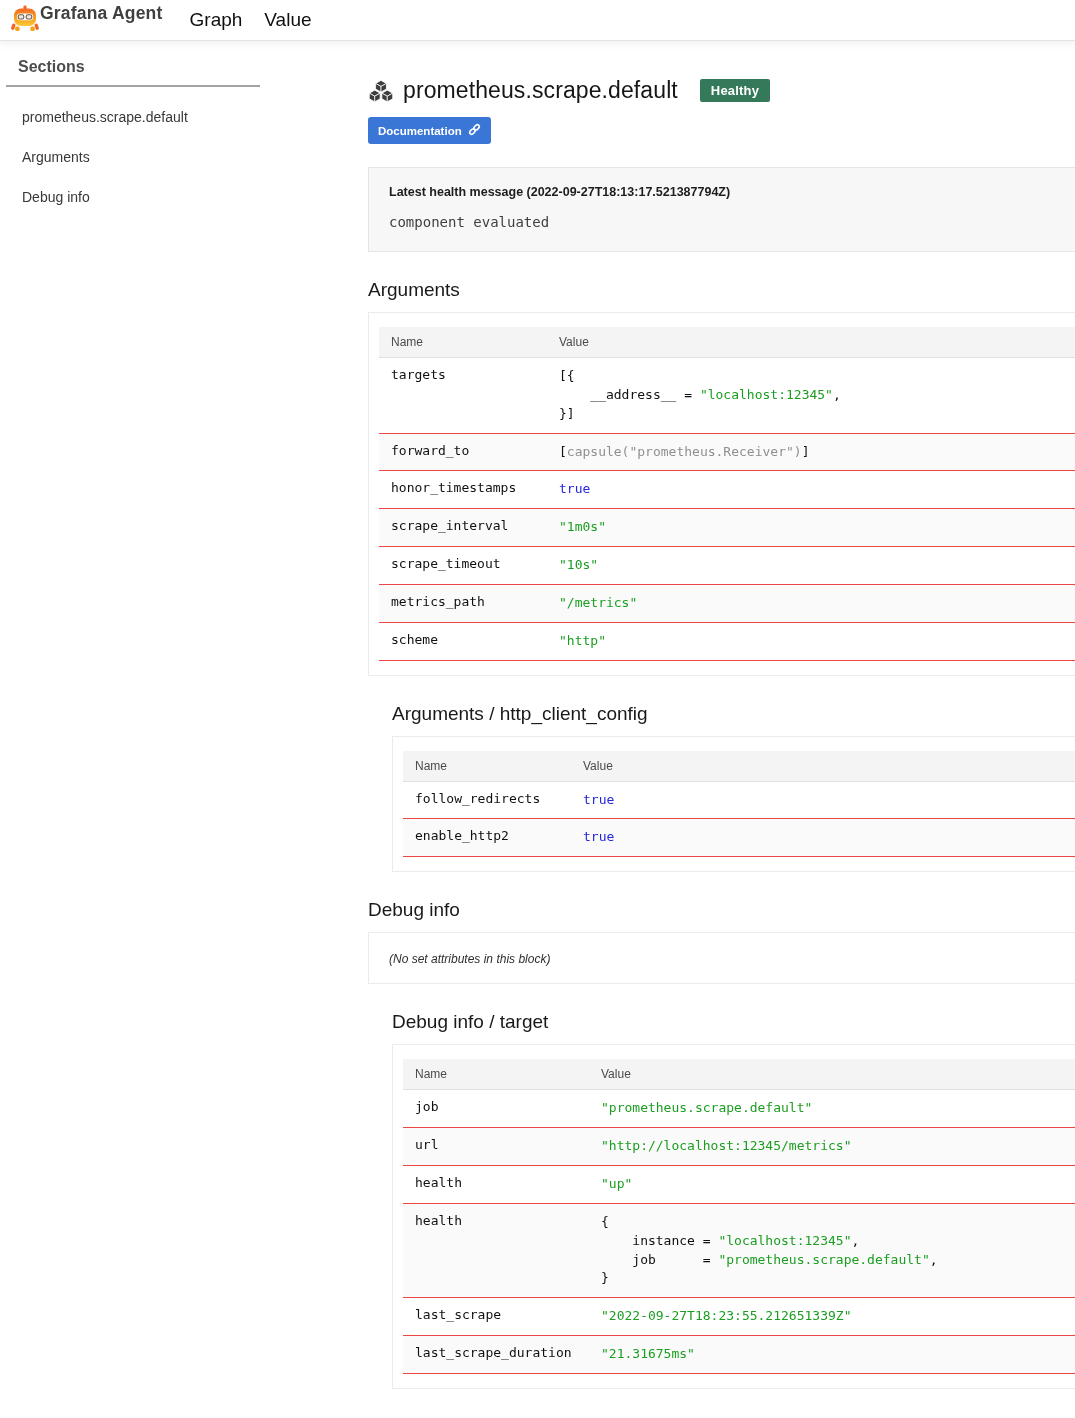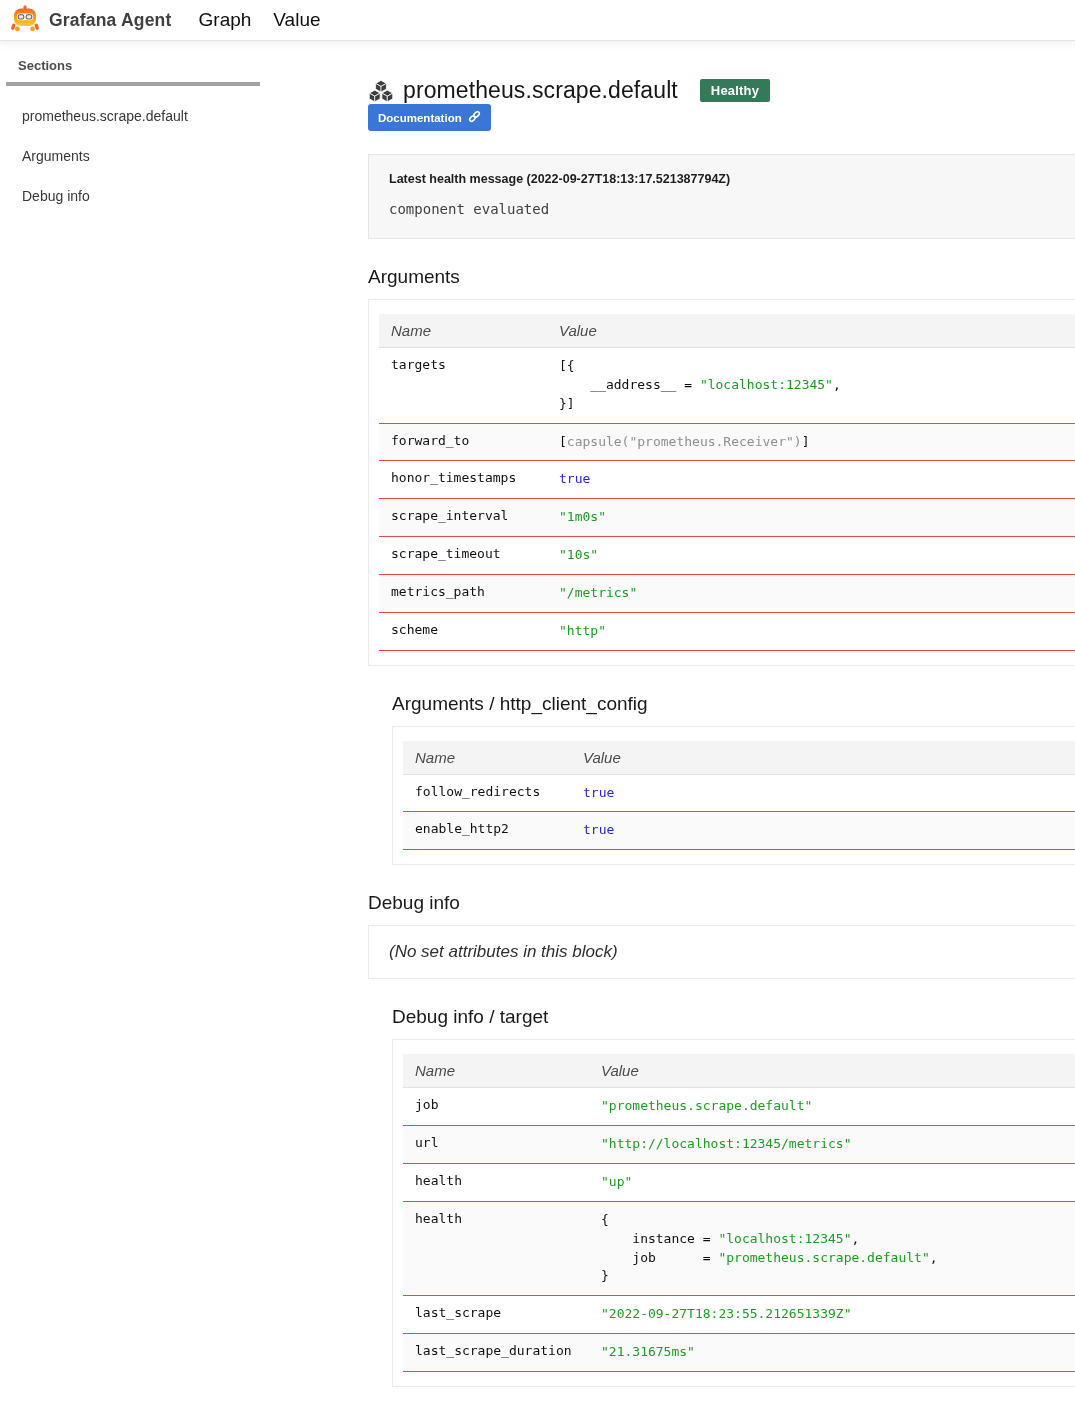--- a/index.html
+++ b/index.html
@@ -18,50 +18,50 @@
     position:relative;
   }
   
   .topbar{
     height:41px;display:flex;align-items:center;
     padding:0 10px;background:#fff;
     border-bottom:1px solid #e3e3e3;
     box-shadow:0 4px 7px rgba(0,0,0,0.05);
     position:relative;z-index:5;
   }
-  .brand{display:flex;align-items:center;gap:9px;cursor:pointer;}
+  .brand{display:flex;cursor:pointer;}
   .brand-name{font-size:17.5px;font-weight:700;color:#404040;letter-spacing:.2px;}
   .topnav{display:flex;margin-left:16px;}
   .topnav a{
     color:#0f0f0f;text-decoration:none;font-size:19px;
     padding:6px 11px;display:inline-block;
   }
   
   .layout{display:flex;align-items:flex-start;}
   .sidebar{width:368px;flex:none;padding:17px 0 0 6px;}
   .sections-title{
-    font-size:13px;font-weight:700;color:#4d4d4d;
-    padding:0 0 9px 12px;border-bottom:4px solid #a3a3a3;
+    font-size:16px;font-weight:700;color:#4d4d4d;
+    padding:0 0 9px 12px;border-bottom:2px solid #a3a3a3;
     width:254px;
   }
   .sections-list{list-style:none;margin:10px 0 0;padding:0;}
   .sections-list li{padding:11px 0 11px 16px;}
   .sections-list a{color:#383838;text-decoration:none;font-size:14px;display:inline-block;}
   .sections-list li.ind a{margin-left:16px;}
   
   .main{width:790px;flex:none;padding-top:36px;}
   .title-row{display:flex;align-items:center;}
   .cubes{width:26px;height:24px;margin-right:9px;flex:none;}
   .page-title{font-size:23px;font-weight:500;color:#161616;letter-spacing:.1px;}
   .badge-sm{
     background:var(--c-green);color:#fff;font-size:13px;font-weight:700;
     padding:4px 11px;border-radius:2px;margin-left:22px;letter-spacing:.2px;
   }
   .doc-btn{
-    display:inline-flex;align-items:center;gap:6px;
+    margin-top:13px;display:inline-flex;align-items:center;gap:6px;
     background:var(--c-blue);color:#fff;border:none;border-radius:3px;
     font-size:11.5px;font-weight:700;padding:6px 10px;cursor:pointer;
     font-family:inherit;
   }
   .health-box{
     margin-top:23px;width:100%;
     background:#f7f7f7;border:1px solid #e5e5e5;
     padding:17px 20px 21px;
   }
   .health-label{font-size:12.5px;font-weight:700;color:#1d1d1d;}
@@ -76,28 +76,27 @@
   .subsection{margin-left:24px;}
   .box{
     border:1px solid #ebebeb;background:#fff;
     padding:14px 0 14px 10px;width:100%;
   }
   .subsection .box{width:100%;}
   .empty-box{
     border:1px solid #ebebeb;background:#fff;
     padding:16px 20px;width:100%;
   }
-  .empty-note{font-style:italic;font-size:17px;color:#2e2e2e;}
+  .empty-note{font-style:italic;font-size:12px;color:#2e2e2e;}
   
   table.kv{border-collapse:collapse;width:770px;table-layout:fixed;}
   table.kv thead th{
     background:#f4f4f4;text-align:left;font-weight:400;
-    color:#4b4b4b;font-size:15px;padding:8px 12px;
+    color:#4b4b4b;font-size:12px;padding:8px 12px;
     border-bottom:1px solid #e0e0e0;
-    font-style:italic;
   }
   table.kv tbody tr:nth-child(even){background:#fafafa;}
   table.kv tbody td{
     padding:9px 12px;border-bottom:1px solid #ef4444;
     vertical-align:top;
   }
   table.kv td.name{
     font-family:"DejaVu Sans Mono","Liberation Mono",monospace;
     font-size:13px;color:#101010;
   }

